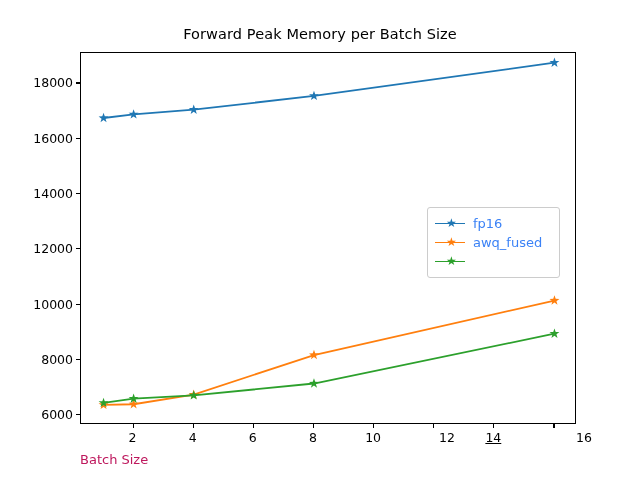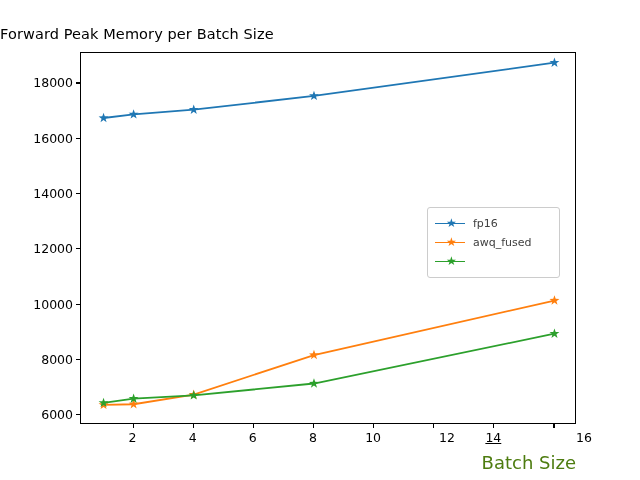--- a/index.html
+++ b/index.html
@@ -18,21 +18,21 @@
     position: relative;
     width: 640px;
     height: 480px;
     background: #ffffff;
   }
   #chart-title {
     position: absolute;
     left: 0;
     top: 26px;
     width: 640px;
-    text-align: left;
+    text-align: center;
     font-size: 14.5px;
     color: #000000;
     letter-spacing: 0.1px;
   }
   #plot-area {
     position: absolute;
     left: 80px;
     top: 52px;
     width: 496px;
     height: 372px;
@@ -80,23 +80,23 @@
     top: 424px;
     width: 1.1px;
     height: 4px;
     background: #000000;
   }
   #xlabel {
     position: absolute;
     left: 80px;
     top: 452px;
     width: 496px;
-    text-align: right;
-    font-size: 18px;
-    color: #4d7c0f;
+    text-align: left;
+    font-size: 13px;
+    color: #be185d;
   }
   #ylabel {
     position: absolute;
     left: -76px;
     top: 238px;
     width: 340px;
     text-align: center;
     font-size: 12.8px;
     color: #000000;
     transform: rotate(-90deg);
@@ -133,22 +133,22 @@
     height: 1.8px;
   }
   .legend-star {
     position: absolute;
     left: 11px;
     top: 2.5px;
     font-size: 12px;
     line-height: 9px;
   }
   .legend-label {
-    font-size: 11px;
-    color: #404040;
+    font-size: 13px;
+    color: #3b82f6;
     white-space: nowrap;
   }
 </style>
 </head>
 <body>
 
 <div id="figure">
 
   <div id="chart-title">Forward Peak Memory per Batch Size</div>
 

